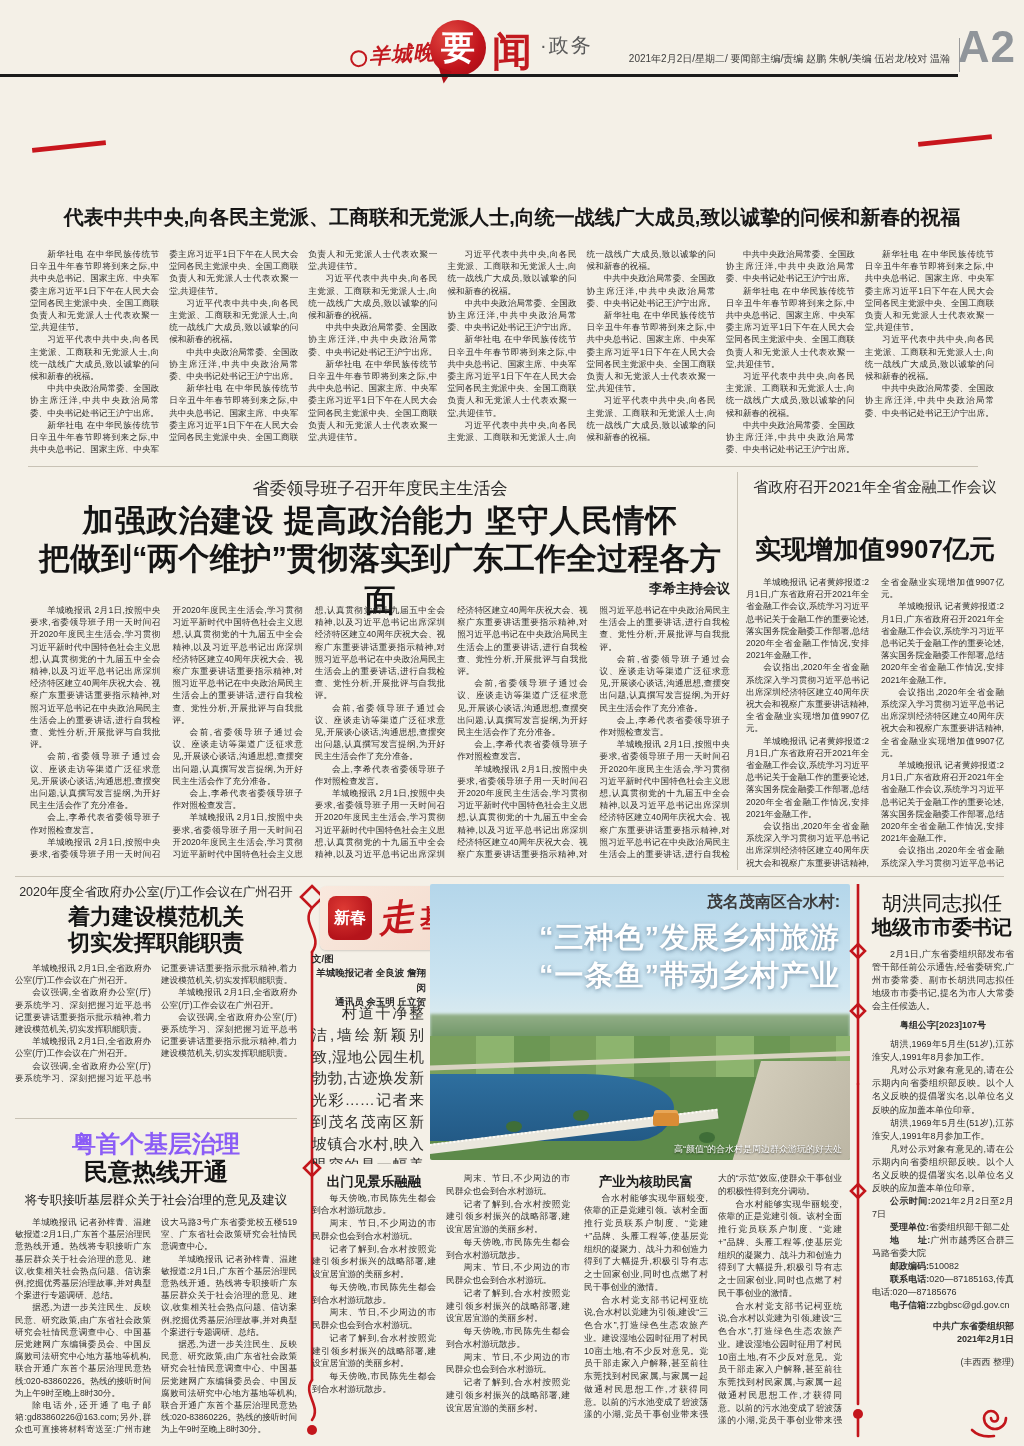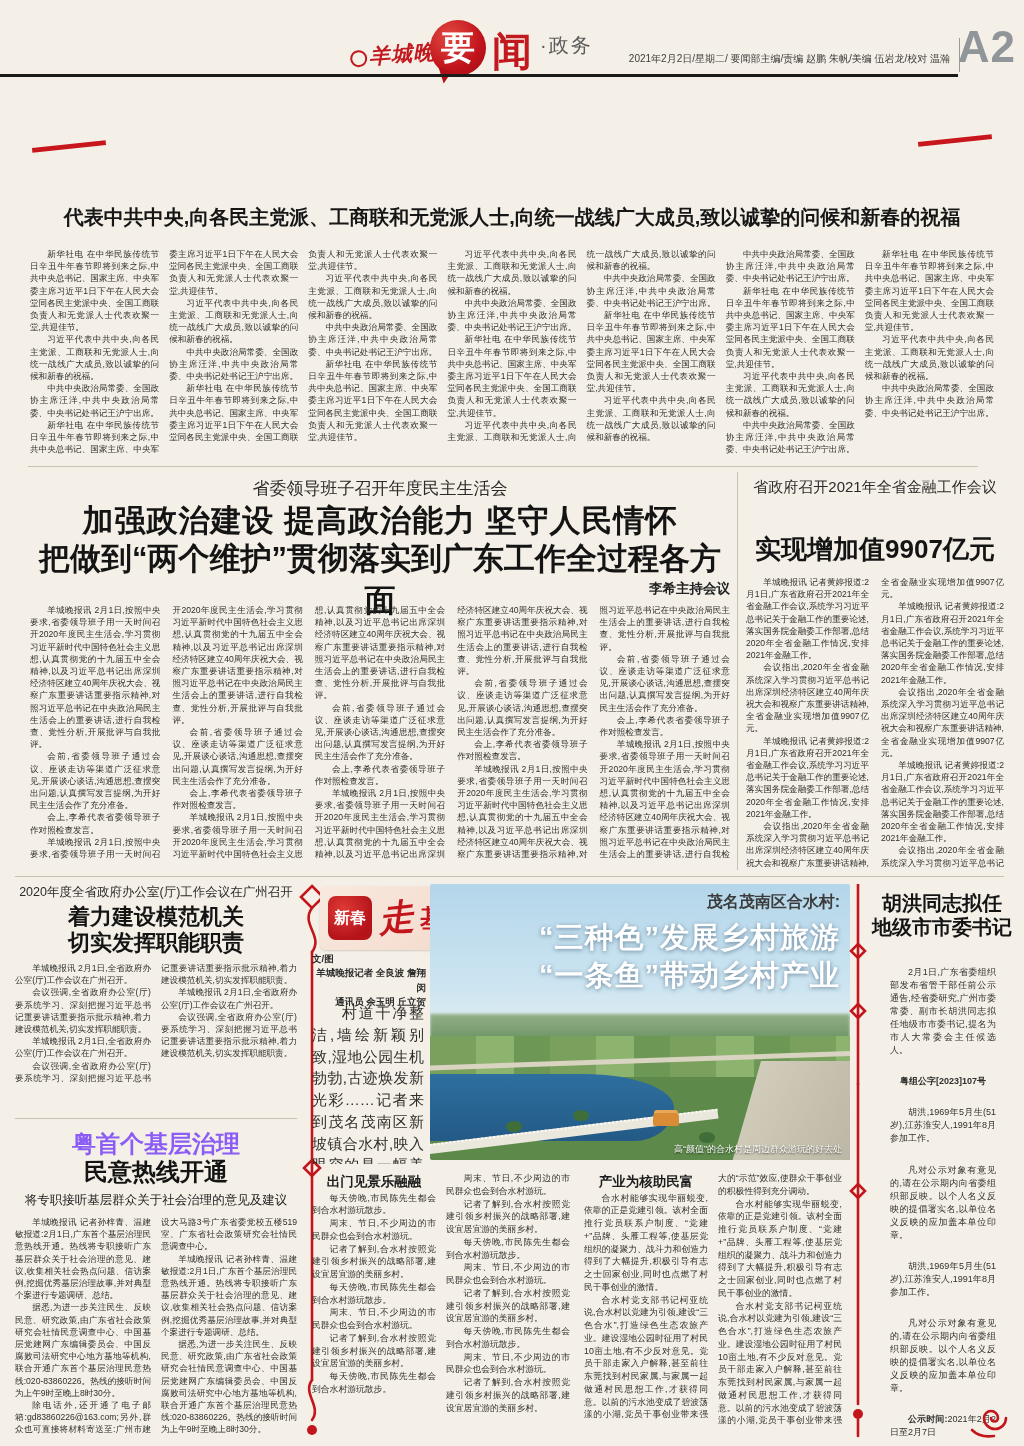--- a/index.html
+++ b/index.html
@@ -94,25 +94,25 @@
   
   .feat-block{top:1172px;height:272px;column-count:2;column-gap:10px;font-size:8.8px;line-height:1.45;
         text-align:justify;color:#2f2f2d;overflow:hidden;}
   .feat-block p{margin:0;text-indent:2em;}
   .blockA{left:312px;width:258px;} .blockB{left:584px;width:258px;}
   .sec-head{font-size:13.5px;font-weight:800;text-align:center;margin:2px 0 8px;color:#1d1d1d;text-indent:0!important;}
   
   .orn{stroke:#c3161c;fill:none;stroke-width:2.6;stroke-linecap:round;}
   .orn-fill{fill:#c3161c;}
   
-  .app-h1{top:890px;left:868px;width:148px;font-size:20px;font-weight:700;text-align:center;color:#141414;}
+  .app-h1{top:890px;left:868px;width:148px;font-size:20px;font-weight:400;text-align:center;color:#141414;}
   .app-h2{top:914px;left:868px;width:148px;font-size:20px;font-weight:800;text-align:center;color:#141414;}
   .app-body{top:948px;left:872px;width:142px;height:492px;font-size:9px;line-height:1.45;text-align:justify;
         color:#2f2f2d;overflow:hidden;}
-  .app-body p{margin:18px;text-indent:2em;}
+  .app-body p{margin:0;text-indent:2em;}
   .doc-no{text-align:center;font-weight:800;text-indent:0!important;margin:6px 0!important;}
   .app-info b{font-weight:800;}
   .sign{text-align:right;text-indent:0!important;font-weight:700;margin-top:8px!important;}
   .sign2{text-align:right;text-indent:0!important;font-weight:700;}
   .note{text-align:right;text-indent:0!important;margin-top:10px!important;}
 </style>
 </head>
 <body>
 
 <div id="page">
@@ -317,21 +317,21 @@
       </div>
     <p class="doc-no">粤组公字[2023]107号</p>
     <div>
         <p>胡洪,1969年5月生(51岁),江苏淮安人,1991年8月参加工作。</p>
         <p>凡对公示对象有意见的,请在公示期内向省委组织部反映。以个人名义反映的提倡署实名,以单位名义反映的应加盖本单位印章。</p>
         <p>胡洪,1969年5月生(51岁),江苏淮安人,1991年8月参加工作。</p>
         <p>凡对公示对象有意见的,请在公示期内向省委组织部反映。以个人名义反映的提倡署实名,以单位名义反映的应加盖本单位印章。</p>
       </div>
     <div class="app-info">
         <p><b>公示时间:</b>2021年2月2日至2月7日</p>
-        <p><b>温建敏报道:</b>省委组织部干部二处</p>
+        <p><b>受理单位:</b>省委组织部干部二处</p>
         <p><b>地　　址:</b>广州市越秀区合群三马路省委大院</p>
         <p><b>邮政编码:</b>510082</p>
         <p><b>联系电话:</b>020—87185163,传真电话:020—87185676</p>
         <p><b>电子信箱:</b>zzbgbsc@gd.gov.cn</p>
       </div>
     <p class="sign">中共广东省委组织部</p>
     <p class="sign2">2021年2月1日</p>
     <p class="note">(丰西西 整理)</p>
   </div>
 

